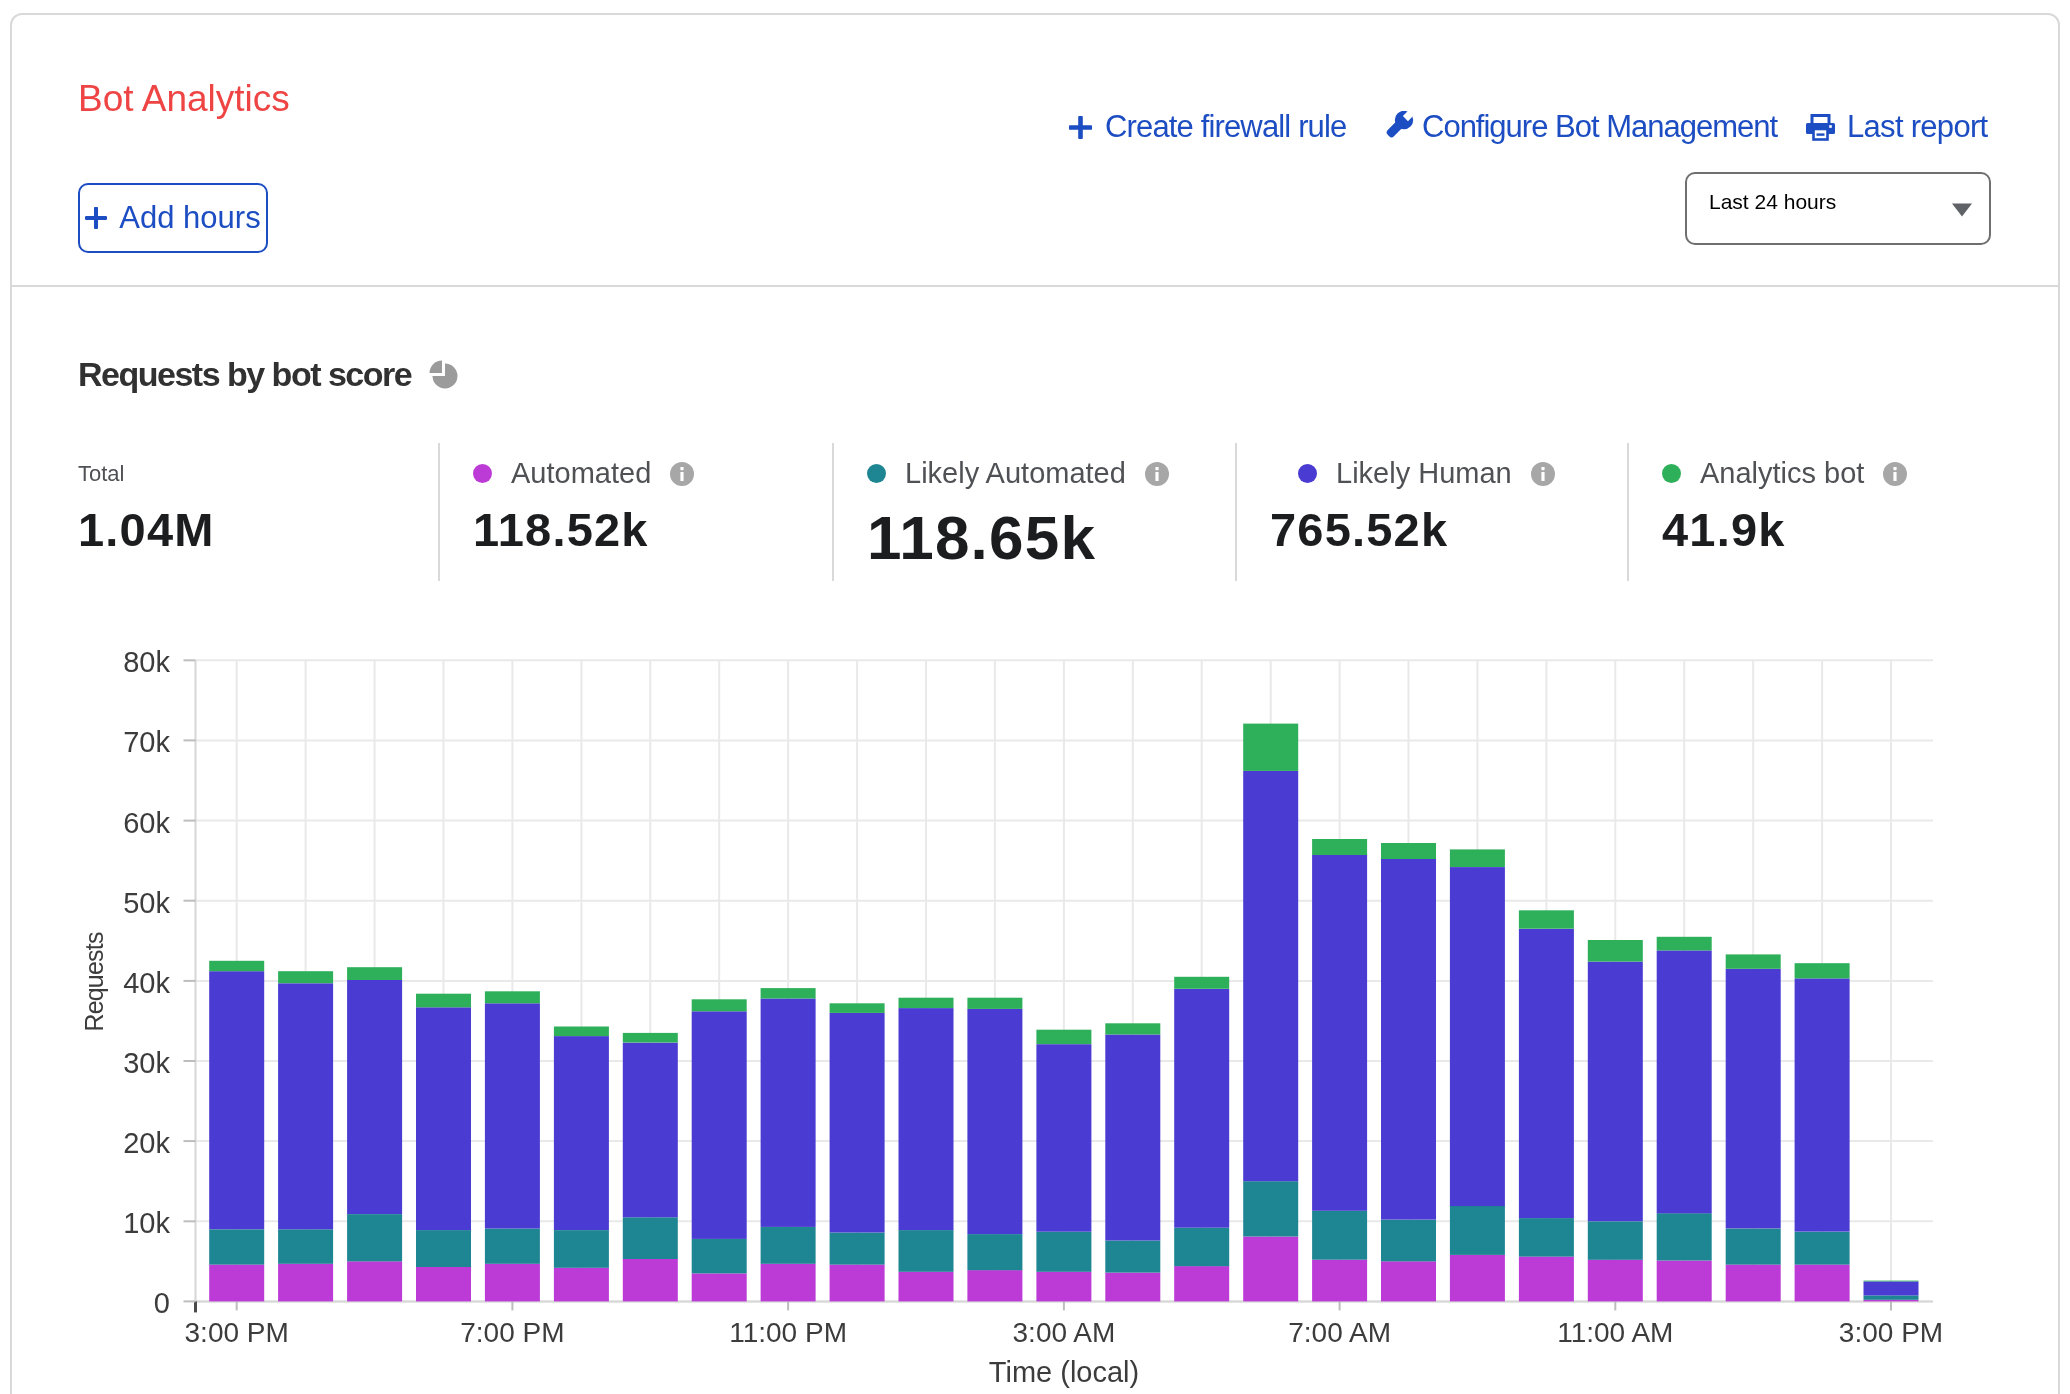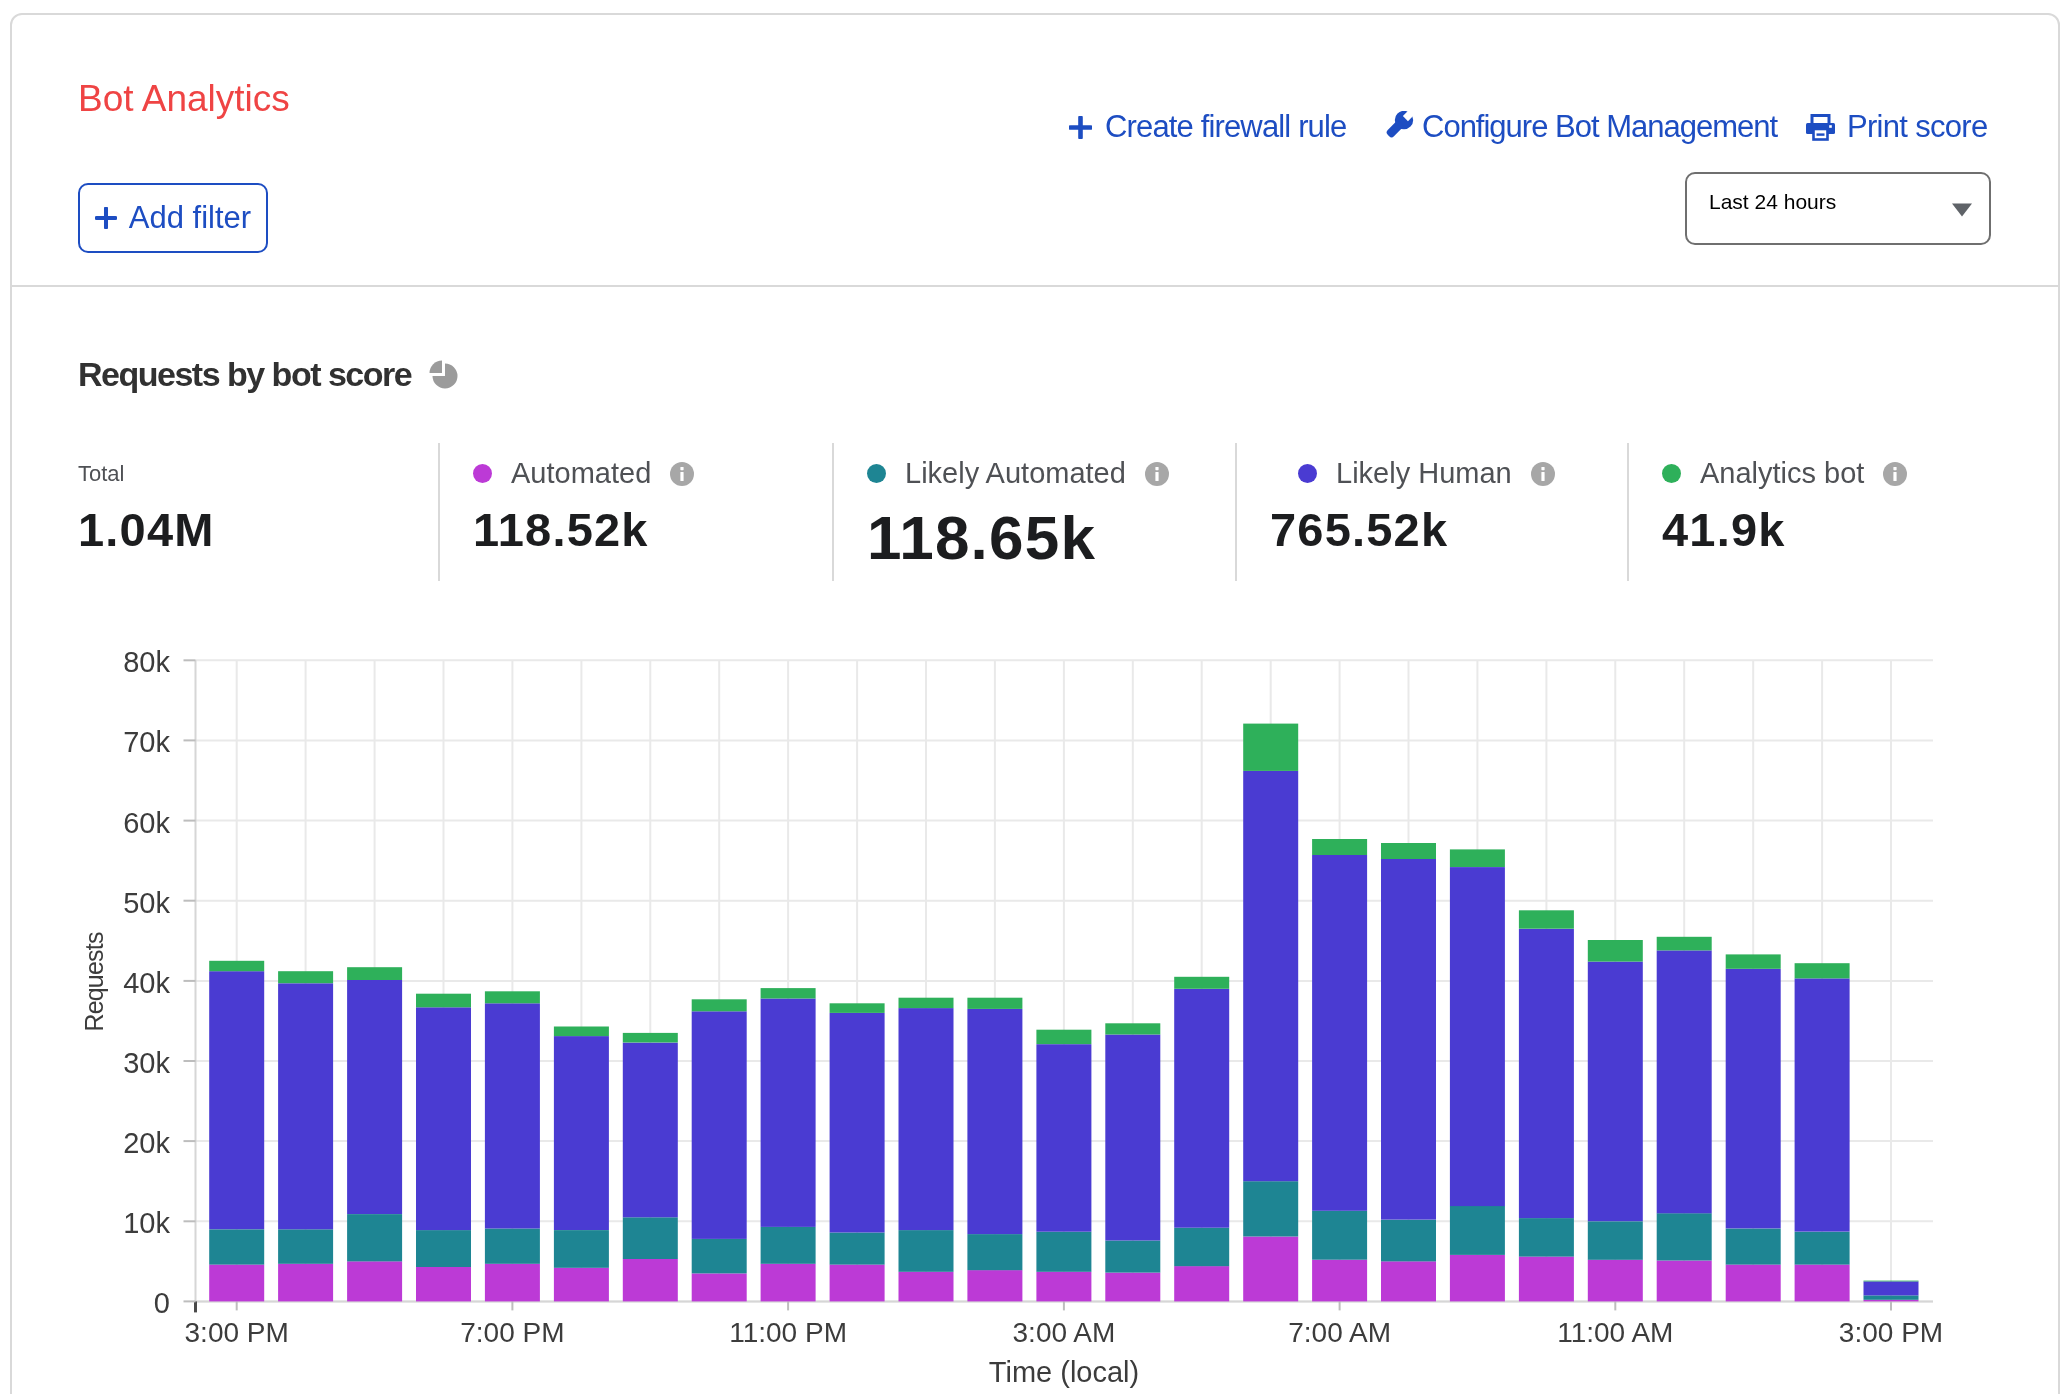--- a/index.html
+++ b/index.html
@@ -28,28 +28,28 @@
     <span style="letter-spacing:-1.0px">Configure Bot Management</span>
   </div>
 <div class="lnk" style="left:1806px;gap:12px">
     <svg width="29" height="27" viewBox="0 0 29 27" style="flex:0 0 auto">
       <rect x="6" y="1.5" width="17" height="10" fill="none" stroke="#1d4dc2" stroke-width="3"></rect>
       <rect x="0" y="9" width="29" height="11" rx="1.5" fill="#1d4dc2"></rect>
       <rect x="7.5" y="15" width="14" height="10.5" fill="#fff" stroke="#1d4dc2" stroke-width="2.6"></rect>
       <rect x="10.5" y="19.4" width="8" height="2.4" fill="#1d4dc2"></rect>
       <rect x="23.2" y="11.2" width="2.6" height="2.6" fill="#fff"></rect>
     </svg>
-    <span style="letter-spacing:-0.7px">Print score</span>
+    <span style="letter-spacing:-0.7px">Last report</span>
   </div>
 
 <div style="position:absolute;left:78px;top:183px;width:186px;height:66px;border:2px solid #1d4dc2;border-radius:10px;display:flex;align-items:center;justify-content:center;gap:12px;color:#1d4dc2;font-size:31px">
   <svg width="22" height="22" viewBox="0 0 23 23">
       <path d="M11.5 1.5 V21.5 M1.5 11.5 H21.5" stroke="#1d4dc2" stroke-width="4.2" stroke-linecap="round" fill="none"></path>
     </svg>
-  <span>Add filter</span>
+  <span>Add hours</span>
 </div>
 
 <div style="position:absolute;left:1685px;top:172px;width:302px;height:69px;border:2px solid #6f6f6f;border-radius:10px;">
   <span style="position:absolute;left:22px;top:16px;font-size:21px;color:#000000">Last 24 hours</span>
   <svg width="22" height="16" viewBox="0 0 22 16" style="position:absolute;right:16px;top:28px">
       <path d="M1 1.5 H21 L11 14.5 Z" fill="#5f6368"></path>
     </svg>
 </div>
 
 <div style="position:absolute;left:78px;top:355px;font-size:34px;font-weight:700;color:#313131;letter-spacing:-1.5px">Requests by bot score</div>

